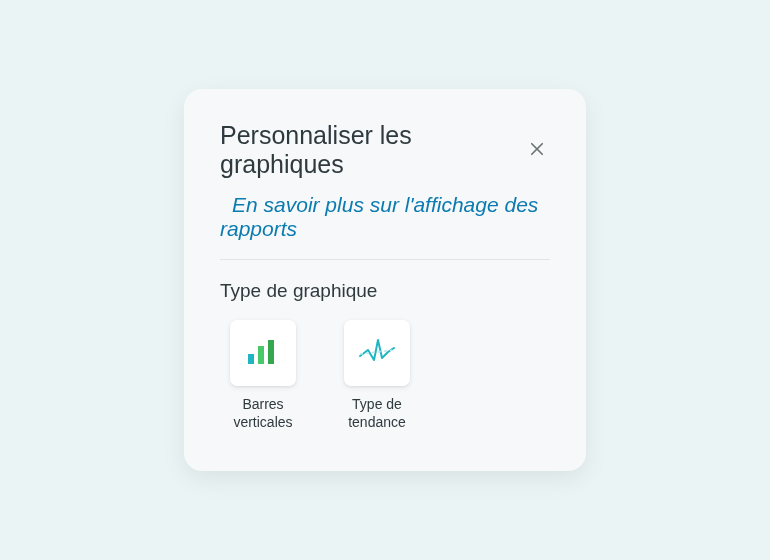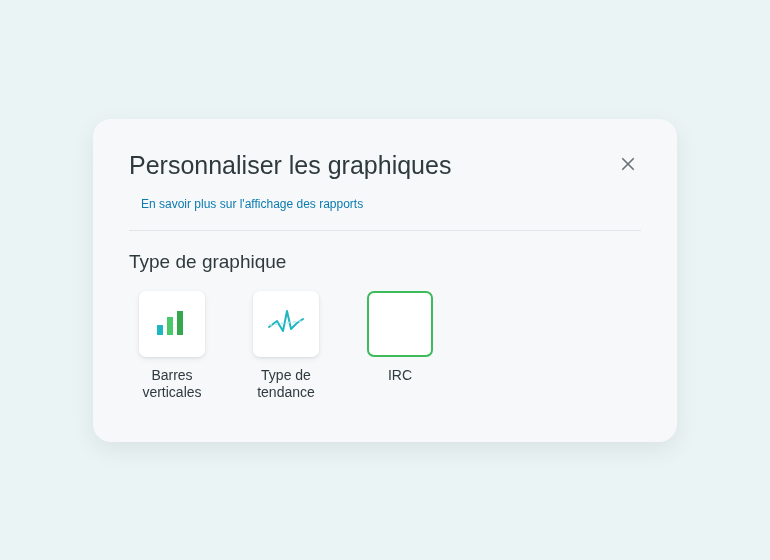--- a/index.html
+++ b/index.html
@@ -6,21 +6,21 @@
     body {
       width: 770px;
       height: 560px;
       background: #eaf4f5;
       font-family: -apple-system, BlinkMacSystemFont, "Segoe UI", Helvetica, Arial, sans-serif;
       display: flex;
       align-items: center;
       justify-content: center;
     }
     .panel {
-      width: 584px;
+      width: 402px;
       background: #f6f8f9;
       border-radius: 18px;
       padding: 32px 36px 40px 36px;
       box-shadow: 0 8px 24px rgba(0,0,0,0.07);
     }
     .header {
       display: flex;
       align-items: center;
       justify-content: space-between;
     }
@@ -40,24 +40,25 @@
       justify-content: center;
     }
     .close-btn svg { width: 18px; height: 18px; }
     .link-row {
       margin-top: 14px;
       padding-bottom: 18px;
       border-bottom: 1px solid #e1e5e7;
     }
     .learn-link {
       color: #0b7bb0;
-      font-size: 12px;
+      font-size: 21px;
       text-decoration: none;
       cursor: pointer;
       padding-left: 12px;
+      font-style: italic;
     }
     .section-label {
       margin-top: 20px;
       font-size: 19px;
       color: #2f3a3f;
       font-weight: 400;
     }
     .chart-types {
       margin-top: 18px;
       display: flex;
@@ -136,21 +137,15 @@
           <svg width="38" height="30" viewBox="0 0 38 30">
             <path d="M2 20 L10 14 L16 24 L20 4 L24 22 L30 16 L36 12" fill="none" stroke="#1fb6c1" stroke-width="2" stroke-linejoin="round" stroke-linecap="round"></path>
             <path d="M2 18 L36 14" fill="none" stroke="#b7e7ea" stroke-width="1.5" stroke-dasharray="3 3"></path>
           </svg>
         </span>
       </div>
       <div class="chart-label">Type de tendance</div>
     </div>
 
 
-    <div class="chart-option">
-      <div class="chart-box selected">
-        <span></span>
-      </div>
-      <div class="chart-label">IRC</div>
-    </div>
 
   </div>
 </div>
 
 </body></html>

